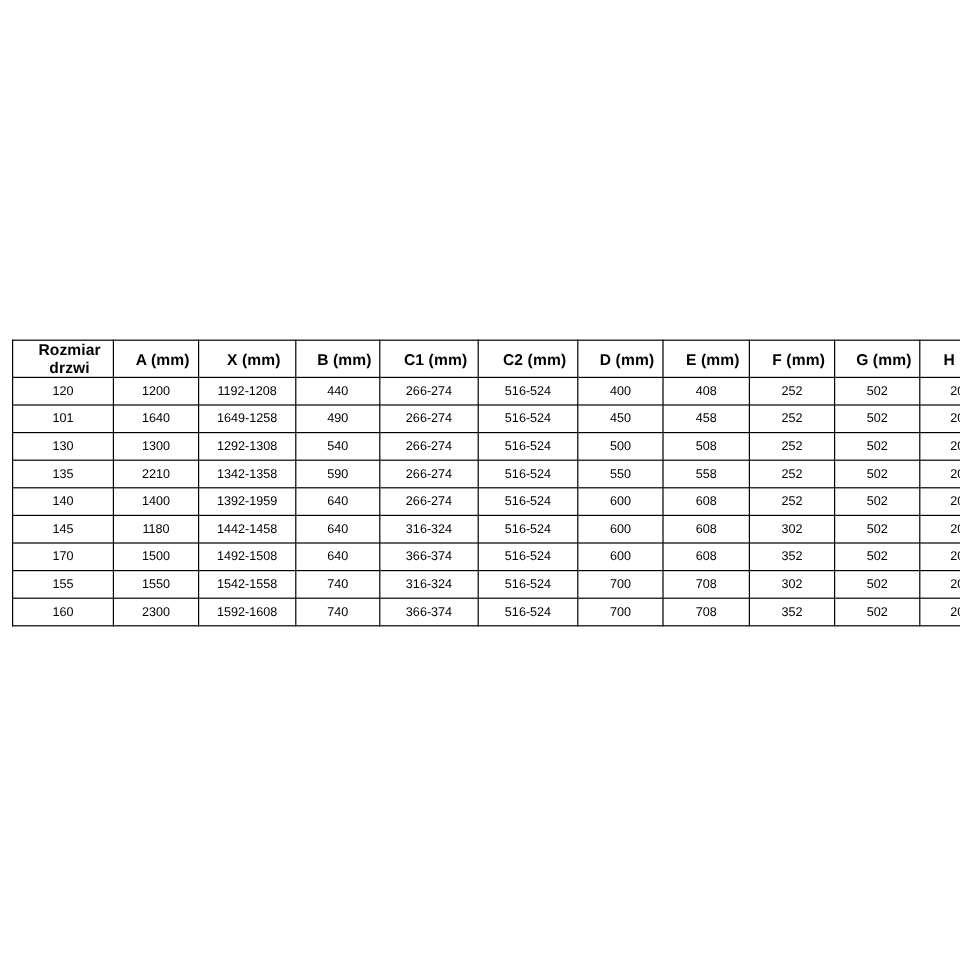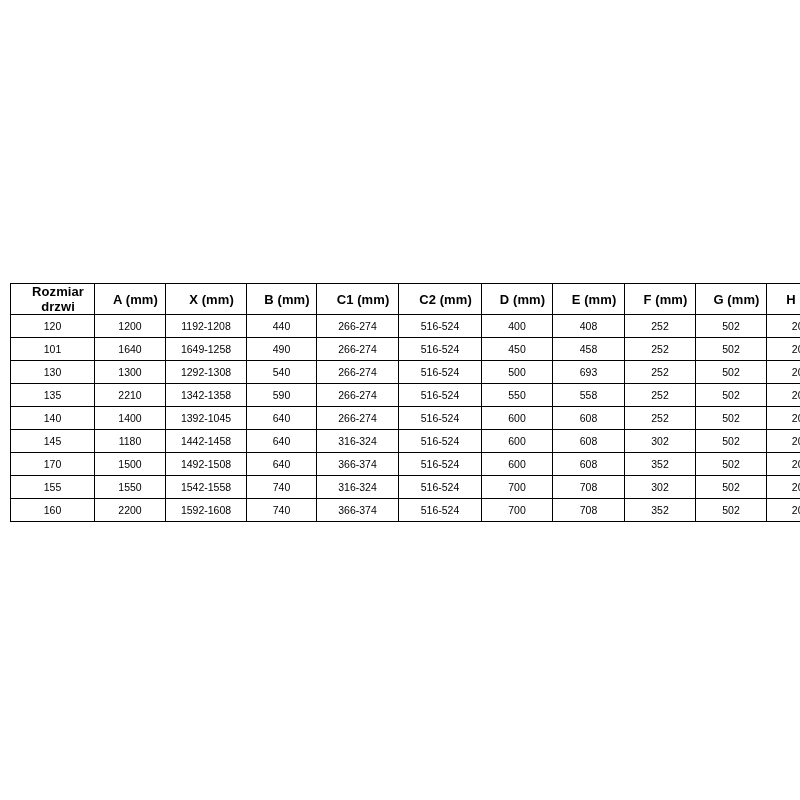--- a/index.html
+++ b/index.html
@@ -122,42 +122,42 @@
         <td>2000</td>
       </tr>
       <tr>
         <td>130</td>
         <td>1300</td>
         <td>1292-1308</td>
         <td>540</td>
         <td>266-274</td>
         <td>516-524</td>
         <td>500</td>
-        <td>693</td>
+        <td>508</td>
         <td>252</td>
         <td>502</td>
         <td>2000</td>
       </tr>
       <tr>
         <td>135</td>
         <td>2210</td>
         <td>1342-1358</td>
         <td>590</td>
         <td>266-274</td>
         <td>516-524</td>
         <td>550</td>
         <td>558</td>
         <td>252</td>
         <td>502</td>
         <td>2000</td>
       </tr>
       <tr>
         <td>140</td>
         <td>1400</td>
-        <td>1392-1045</td>
+        <td>1392-1959</td>
         <td>640</td>
         <td>266-274</td>
         <td>516-524</td>
         <td>600</td>
         <td>608</td>
         <td>252</td>
         <td>502</td>
         <td>2000</td>
       </tr>
       <tr>
@@ -194,21 +194,21 @@
         <td>316-324</td>
         <td>516-524</td>
         <td>700</td>
         <td>708</td>
         <td>302</td>
         <td>502</td>
         <td>2000</td>
       </tr>
       <tr>
         <td>160</td>
-        <td>2200</td>
+        <td>2300</td>
         <td>1592-1608</td>
         <td>740</td>
         <td>366-374</td>
         <td>516-524</td>
         <td>700</td>
         <td>708</td>
         <td>352</td>
         <td>502</td>
         <td>2000</td>
       </tr>

